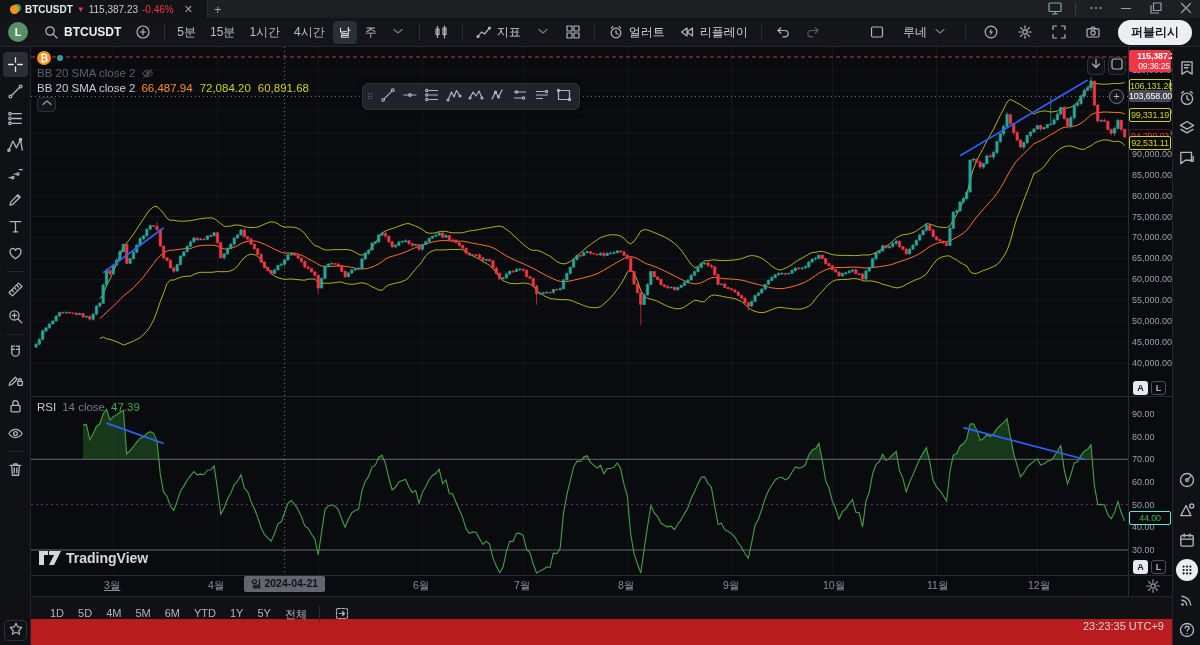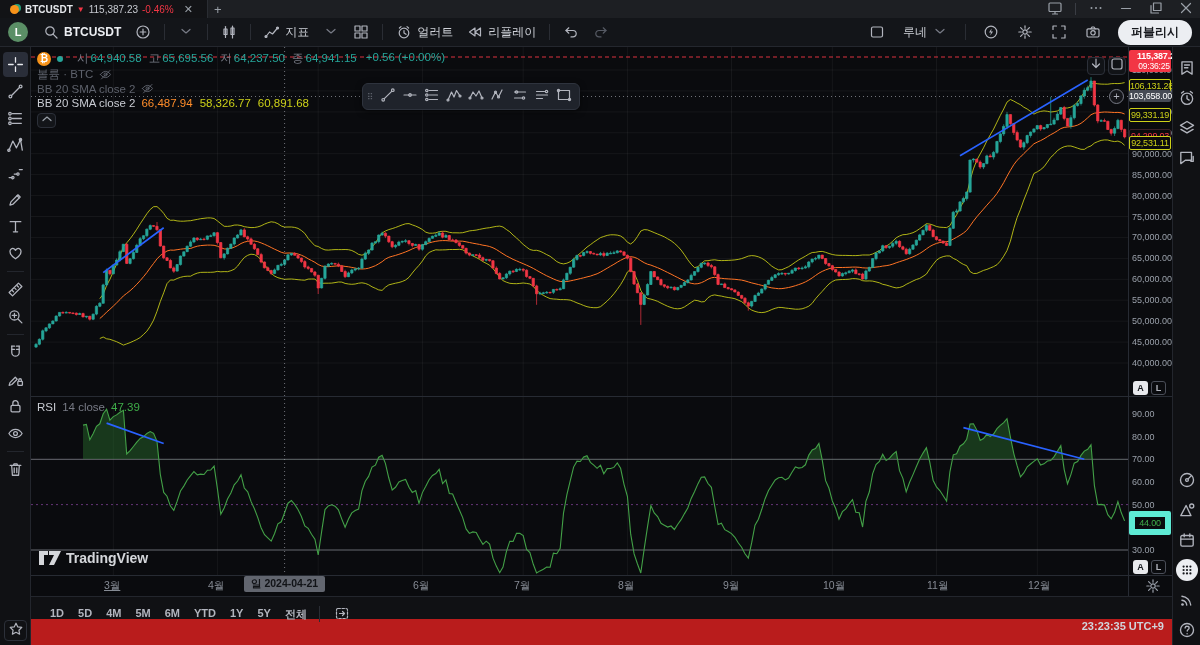--- a/index.html
+++ b/index.html
@@ -64,33 +64,33 @@
   .drawbar .handle{color:#5d616b;width:10px;font-size:9px;letter-spacing:1px;}
   
   .ps-tick{position:absolute;left:1101px;width:40px;font-size:9px;color:#9aa0aa;z-index:2;}
   .rs-tick{position:absolute;left:1101px;width:40px;font-size:9px;color:#9aa0aa;z-index:2;}
   .p-label{position:absolute;left:1098px;width:42px;font-size:9px;text-align:center;border-radius:2px;padding:1px 0;z-index:4;letter-spacing:-0.2px;}
   .p-label.last{background:#f23645;color:#fff;font-weight:bold;}
   .p-label.last .sub{font-weight:normal;font-size:8.5px;}
   .p-label.oy{background:#0a0b0e;border:1px solid #cdd118;color:#cdd118;}
   .p-label.xh{background:#464b55;color:#fff;}
   .p-label.tr{background:#0a0b0e;color:#f23645;border:1px solid #3a2026;}
-  .p-label.og{background:#0a0b0e;border:6px solid #5eead4;color:#3fae49;}
+  .p-label.og{background:#0a0b0e;border:1px solid #5eead4;color:#3fae49;}
   .plus-circle{position:absolute;left:1078px;width:15px;height:15px;border:1px solid #787b86;border-radius:50%;background:#16181dcc;color:#b2b5be;font-size:11px;line-height:13px;text-align:center;z-index:5;}
   .al{position:absolute;width:15px;height:14px;font-size:9px;font-weight:bold;border-radius:3px;display:flex;align-items:center;justify-content:center;z-index:4;}
   .al.a{background:#e8e9ec;color:#16181d;}
   .al.l{border:1px solid #4a4e58;color:#b2b5be;background:#0a0b0e;}
   .pane-btn{position:absolute;width:18px;height:18px;border:1px solid #2c3039;border-radius:4px;background:#131519dd;color:#b2b5be;display:flex;align-items:center;justify-content:center;z-index:5;}
   .axis-gear{position:absolute;left:1114px;top:531px;color:#9aa0aa;z-index:4;}
   
   .t-label{position:absolute;top:532px;font-size:10.5px;color:#868b94;z-index:2;}
   .t-tooltip{position:absolute;top:529px;height:16px;padding:1px 7px;background:#62666f;color:#111317;font-size:10.5px;font-weight:bold;border-radius:2px;z-index:5;}
   .watermark{position:absolute;left:8px;top:503px;display:flex;align-items:center;gap:5px;color:#e6e8ec;font-size:14px;font-weight:bold;opacity:.92;z-index:3;}
   
-  .rangebar{position:absolute;left:31px;top:596px;width:1141px;height:23px;background:#101114;border-top:1px solid #23262d;display:flex;align-items:center;font-size:11px;color:#b2b5be;padding:12px 6px 0 13px;font-weight:bold;}
+  .rangebar{position:absolute;left:31px;top:596px;width:1141px;height:23px;background:#101114;border-top:1px solid #23262d;display:flex;align-items:center;font-size:11px;color:#b2b5be;padding:12px 6px 0 13px;}
   .rangebar .ritem{padding:2px 6px;border-radius:3px;}
   .rangebar .clock{margin-left:auto;color:#d1d4dc;padding-right:2px;margin-top:24px;}
   .gotodate{margin-left:8px;color:#b2b5be;display:flex;}
   .tabsbar{position:absolute;left:31px;top:619px;width:1141px;height:26px;background:#101114;border-top:1px solid #23262d;display:flex;align-items:center;font-size:12px;color:#b2b5be;padding-left:14px;gap:58px;}
   .tabsbar .tbtab.active{color:#4c7bf4;}
   .tabs-right{position:absolute;right:10px;top:0;height:26px;display:flex;align-items:center;gap:12px;color:#9aa0a8;}
 </style>
 </head>
 <body>
 
@@ -156,20 +156,28 @@
     </div>
     <div class="tbitem">
         <span class="ic">
           <svg viewBox="0 0 16 16" width="16" height="16" fill="none" stroke="currentColor" stroke-width="1.2" stroke-linecap="round" stroke-linejoin="round">
             <circle cx="8" cy="8" r="6"></circle>
             <path d="M8 5.2v5.6M5.2 8h5.6"></path>
           </svg>
         </span>
       </div>
     <span class="vsep"></span>
+    <div class="grp" id="tf-group">
+        <div class="tf">5분</div>
+        <div class="tf">15분</div>
+        <div class="tf">1시간</div>
+        <div class="tf">4시간</div>
+        <div class="tf tbitem sel">날</div>
+        <div class="tf">주</div>
+      </div>
     <div class="tbitem">
         <span class="chev"><svg viewBox="0 0 16 16" width="16" height="16" fill="none" stroke="currentColor" stroke-width="1.2" stroke-linecap="round" stroke-linejoin="round">
             <path d="M4 6.5l4 3.5 4-3.5"></path>
           </svg></span>
       </div>
     <span class="vsep"></span>
     <div class="tbitem">
         <span class="ic">
           <svg viewBox="0 0 16 16" width="16" height="16" fill="none" stroke="currentColor" stroke-width="1.2" stroke-linecap="round" stroke-linejoin="round">
             <path d="M4.5 2.5v11"></path>
@@ -450,52 +458,35 @@
           <line x1="0" x2="1141" y1="349.5" y2="349.5"></line>
           <line x1="0" x2="1141" y1="528.5" y2="528.5"></line>
           <line x1="1097.5" x2="1097.5" y1="0" y2="549"></line>
         </g>
       </svg>
 
     <div class="legend">
       <div class="l-title">
         <span class="btc-ic">₿</span>
         <span class="mkt-dot"></span>
-        <span class="ohlc">
-          <span><span>시</span><b>64,940.58</b></span>
-          <span><span>고</span><b>65,695.56</b></span>
-          <span><span>저</span><b>64,237.50</b></span>
-          <span><span>종</span><b>64,941.15</b></span>
-          <span><b>+0.56 (+0.00%)</b></span>
-        </span>
       </div>
       <div id="legend-rows">
-          <div class="l-row">
-            <span>볼륨 · BTC</span>
-            <span style="display:flex;color:#5d616b;">
-              <svg viewBox="0 0 16 16" width="13" height="13" fill="none" stroke="currentColor" stroke-width="1.2" stroke-linecap="round">
-                <path d="M1.8 8S4.3 4.2 8 4.2 14.2 8 14.2 8 11.7 11.8 8 11.8 1.8 8 1.8 8z"></path>
-                <circle cx="8" cy="8" r="1.8"></circle>
-                <path d="M3 13.5L13.5 3"></path>
-              </svg>
-            </span>
-          </div>
           <div class="l-row">
             <span>BB 20 SMA close 2</span>
             <span style="display:flex;color:#5d616b;">
               <svg viewBox="0 0 16 16" width="13" height="13" fill="none" stroke="currentColor" stroke-width="1.2" stroke-linecap="round">
                 <path d="M1.8 8S4.3 4.2 8 4.2 14.2 8 14.2 8 11.7 11.8 8 11.8 1.8 8 1.8 8z"></path>
                 <circle cx="8" cy="8" r="1.8"></circle>
                 <path d="M3 13.5L13.5 3"></path>
               </svg>
             </span>
           </div>
           <div class="l-row on">
             <span>BB 20 SMA close 2</span>
-            <span class="vals"><span style="color:#ff8d2a">66,487.94</span><span style="color:#cdd118">58,326.77</span><span style="color:#cdd118">60,891.68</span></span>
+            <span class="vals"><span style="color:#ff8d2a">66,487.94</span><span style="color:#cdd118">72,084.20</span><span style="color:#cdd118">60,891.68</span></span>
           </div>
         </div>
       <div class="collapse-btn">
           <span><svg viewBox="0 0 16 16" width="16" height="16" fill="none" stroke="currentColor" stroke-width="1.2" stroke-linecap="round" stroke-linejoin="round">
               <path d="M4 9.5L8 6l4 3.5"></path>
             </svg></span>
         </div>
     </div>
 
     <div class="rsi-legend">

